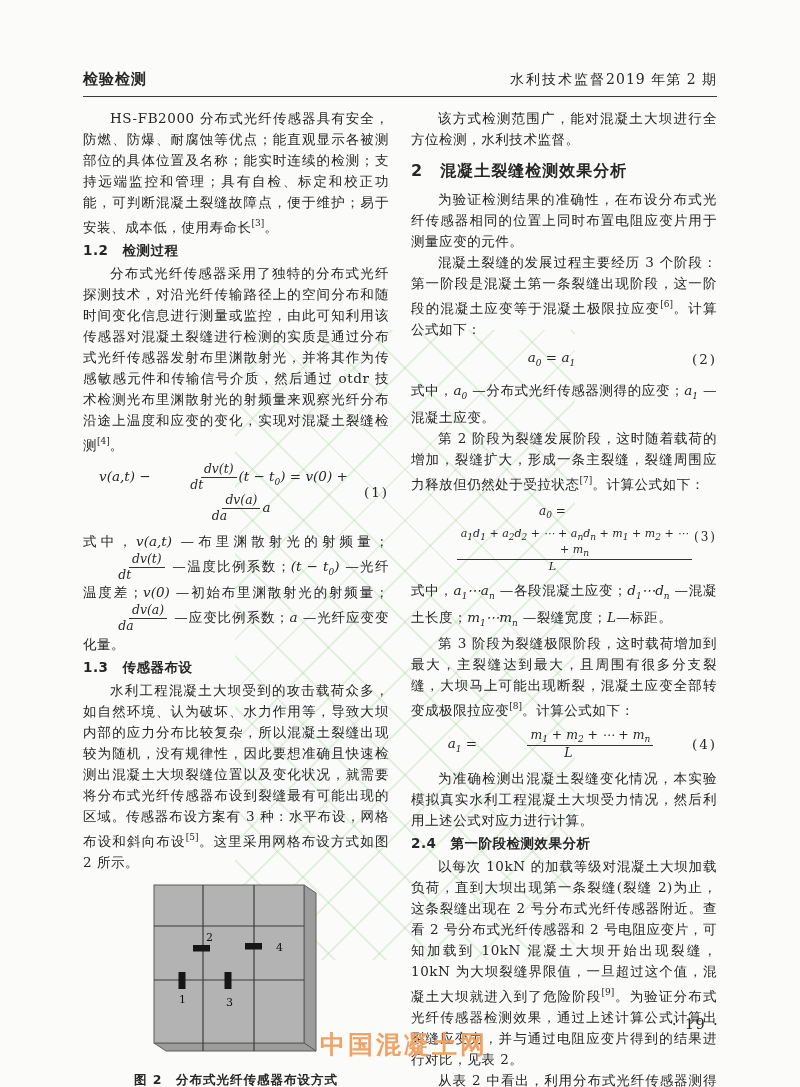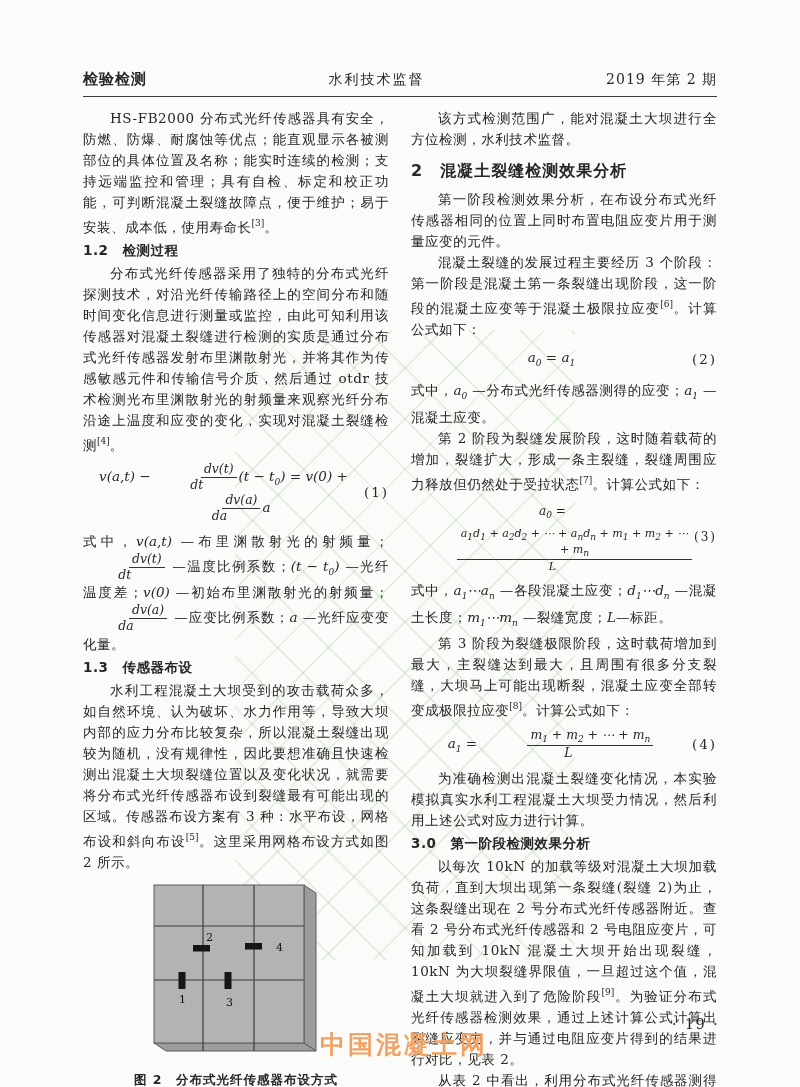--- a/index.html
+++ b/index.html
@@ -15,21 +15,21 @@
 
   
   .header{
     position:absolute;left:83px;top:70px;width:634px;
     display:flex;align-items:baseline;
     border-bottom:1.5px solid #3a3a3a;
     padding-bottom:7px;
     font-size:14px;
   }
   .header .section{font-weight:bold;font-size:15px;letter-spacing:1px;font-family:"DejaVu Sans","Liberation Sans",sans-serif;}
-  .header .journal{flex:1;text-align:center;letter-spacing:2px;}
+  .header .journal{flex:1;text-align:right;letter-spacing:2px;}
   .header .issue{letter-spacing:1px;}
 
   
   .columns{
     position:absolute;left:83px;top:108px;width:634px;
     display:flex;gap:22px;
   }
   .col{width:306px;font-size:13.5px;line-height:21px;letter-spacing:0.55px;text-align:justify;}
 
   .para{text-indent:2em;margin:0;}
@@ -152,21 +152,21 @@
           <text class="fig-label" x="37" y="122">1</text>
           <text class="fig-label" x="84" y="125">3</text>
         </svg>
         <div class="figure-caption">图 2　分布式光纤传感器布设方式</div>
       </div>
     </div>
 
     <div class="col">
       <p class="para">该方式检测范围广，能对混凝土大坝进行全方位检测，水利技术监督。</p>
       <div class="h-main">2　混凝土裂缝检测效果分析</div>
-      <p class="para">第一阶段检测效果分析，在布设分布式光纤传感器相同的位置上同时布置电阻应变片用于测量应变的元件。</p>
+      <p class="para">为验证检测结果的准确性，在布设分布式光纤传感器相同的位置上同时布置电阻应变片用于测量应变的元件。</p>
       <p class="para">混凝土裂缝的发展过程主要经历 3 个阶段：第一阶段是混凝土第一条裂缝出现阶段，这一阶段的混凝土应变等于混凝土极限拉应变<sup>[6]</sup>。计算公式如下：</p>
 
       <div class="eq-row">
         <span class="eq-body">a<sub>0</sub> = a<sub>1</sub></span>
         <span class="eq-tag">(2)</span>
       </div>
 
       <p class="para noindent">式中，<span class="mi">a<sub>0</sub></span> —分布式光纤传感器测得的应变；<span class="mi">a<sub>1</sub></span> —混凝土应变。</p>
       <p class="para">第 2 阶段为裂缝发展阶段，这时随着载荷的增加，裂缝扩大，形成一条主裂缝，裂缝周围应力释放但仍然处于受拉状态<sup>[7]</sup>。计算公式如下：</p>
 
@@ -183,21 +183,21 @@
 
       <div class="eq-row">
         <span class="eq-body">a<sub>1</sub> = <span class="frac">
               <span class="num">m<sub>1</sub> + m<sub>2</sub> + ⋯ + m<sub>n</sub></span>
               <span class="den">L</span>
             </span></span>
         <span class="eq-tag">(4)</span>
       </div>
 
       <p class="para">为准确检测出混凝土裂缝变化情况，本实验模拟真实水利工程混凝土大坝受力情况，然后利用上述公式对应力进行计算。</p>
-      <div class="h-sub">3.0　第一阶段检测效果分析</div>
+      <div class="h-sub">2.4　第一阶段检测效果分析</div>
       <p class="para">以每次 10kN 的加载等级对混凝土大坝加载负荷，直到大坝出现第一条裂缝(裂缝 2)为止，这条裂缝出现在 2 号分布式光纤传感器附近。查看 2 号分布式光纤传感器和 2 号电阻应变片，可知加载到 10kN 混凝土大坝开始出现裂缝，10kN 为大坝裂缝界限值，一旦超过这个值，混凝土大坝就进入到了危险阶段<sup>[9]</sup>。为验证分布式光纤传感器检测效果，通过上述计算公式计算出裂缝应变力，并与通过电阻应变片得到的结果进行对比，见表 2。</p>
       <p class="para">从表 2 中看出，利用分布式光纤传感器测得的应变力为 0.00151，与利用电阻应变片测得的应变力十分接近，误差为 0.00001。</p>
     </div>
   </div>
 
   <div class="page-number">· 19 ·</div>
   <div class="site-watermark" style="color: rgb(239, 162, 99);">中国混凝土网</div>
 
 </div>
 

